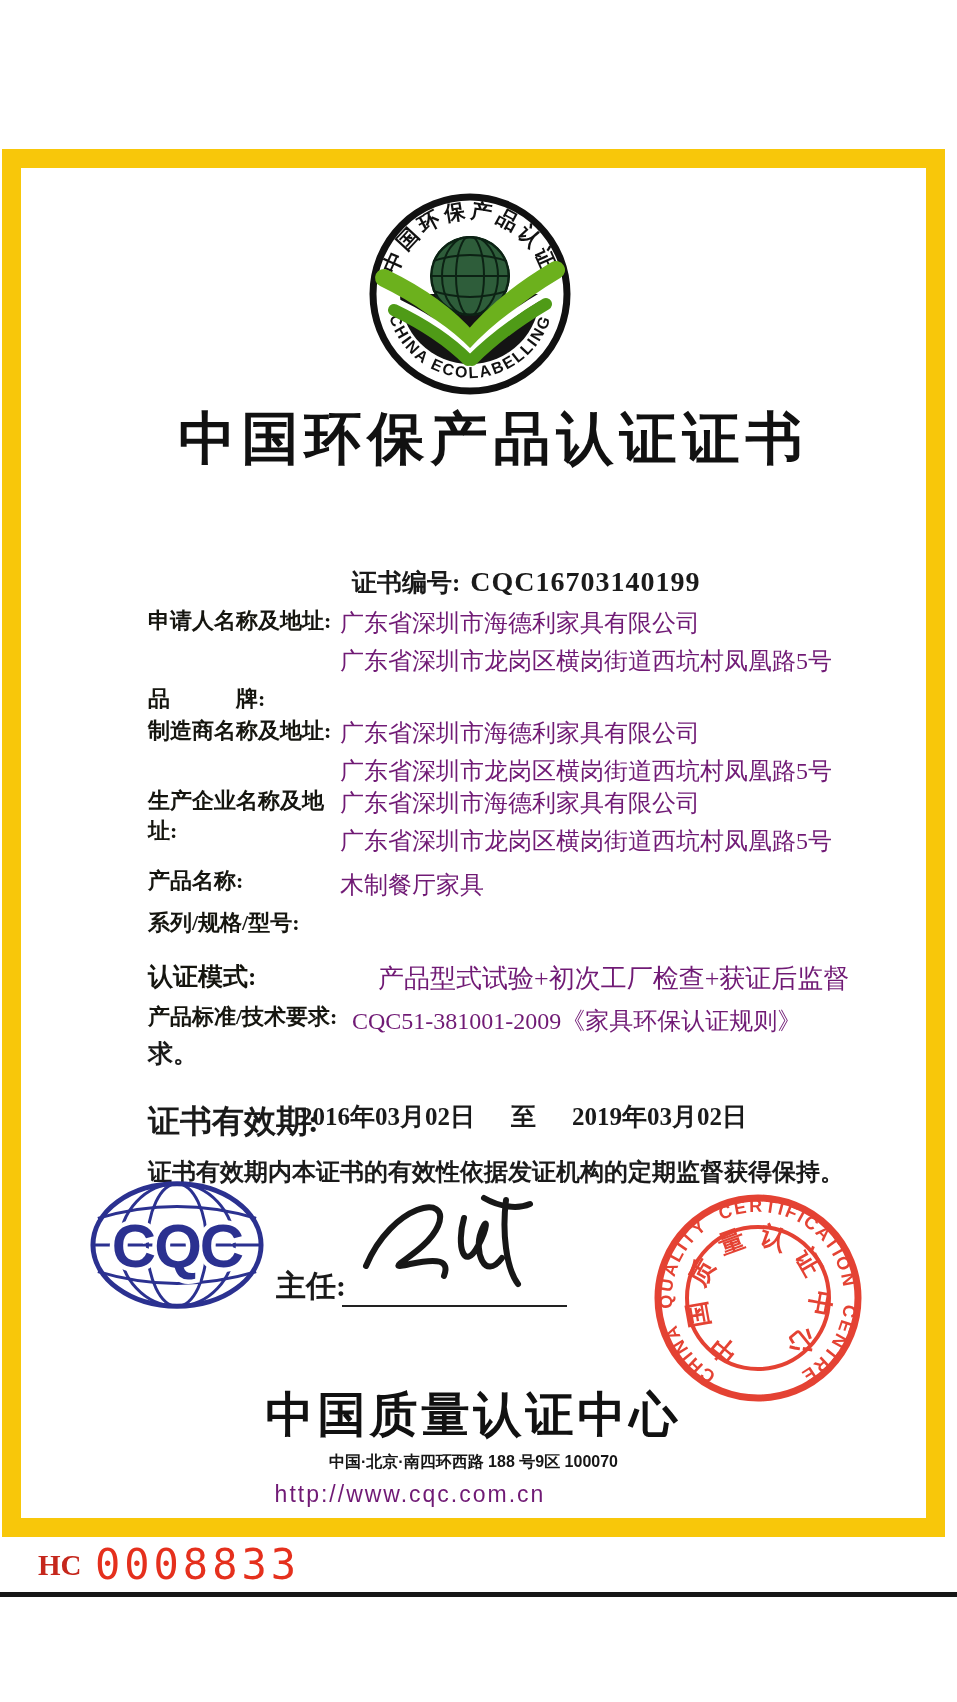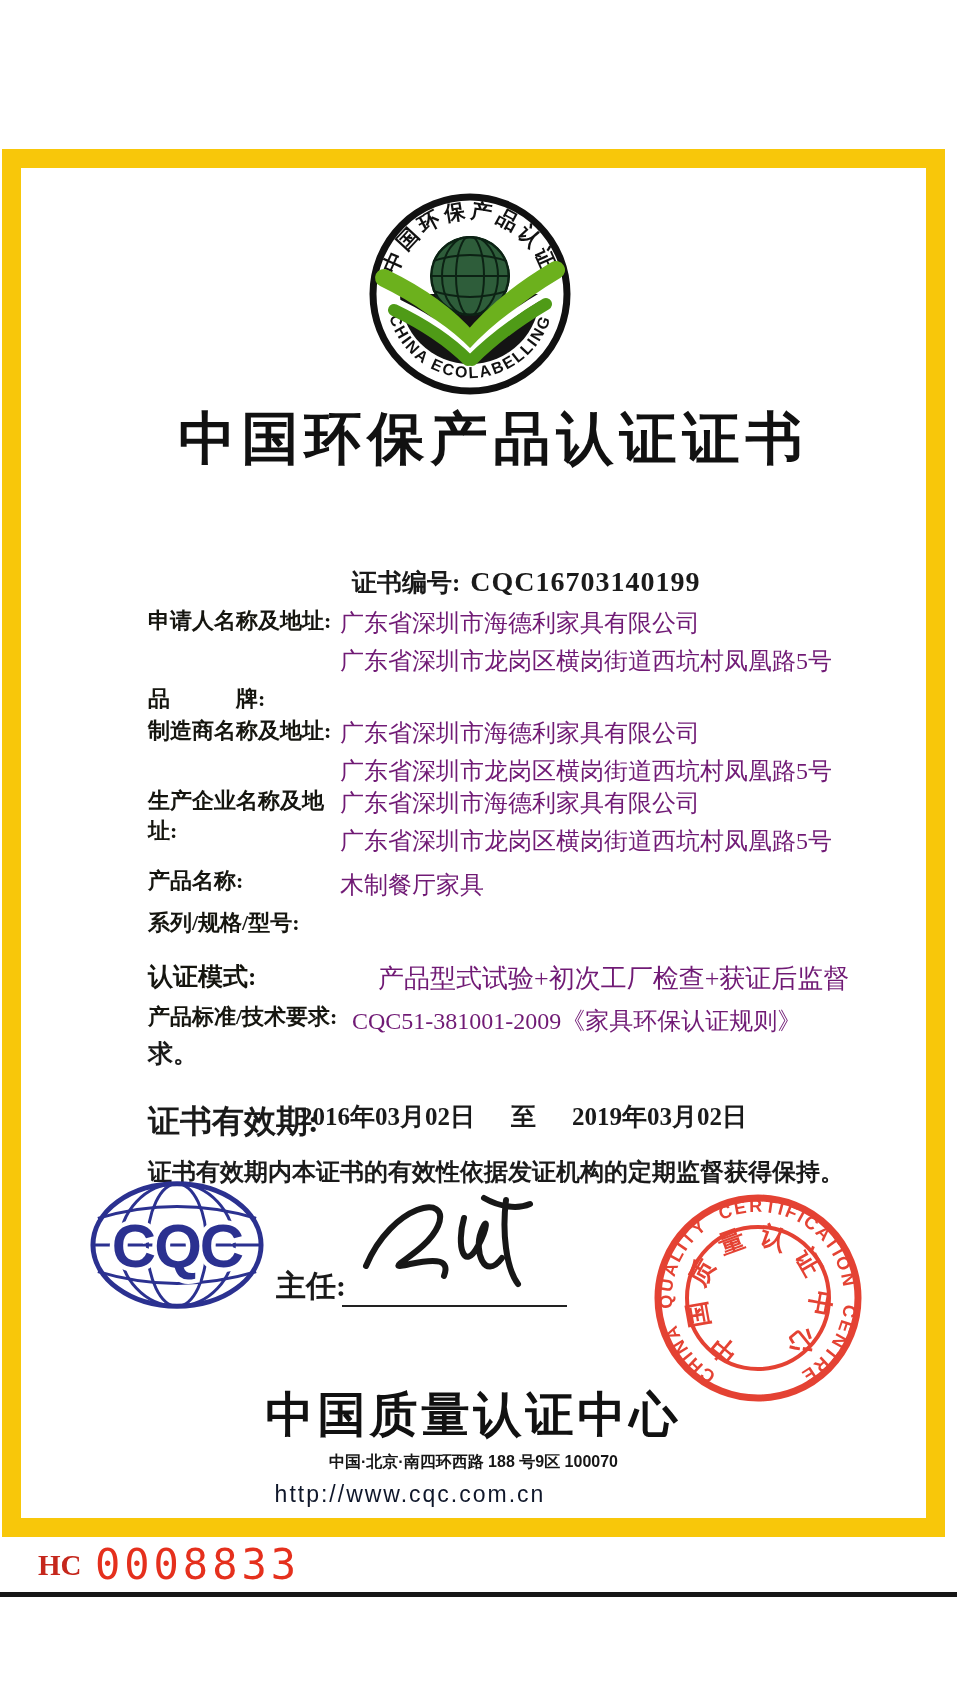--- a/index.html
+++ b/index.html
@@ -45,21 +45,21 @@
     font-size:48px;font-weight:700;letter-spacing:4px;color:#111;
   }
   .org-address{
     left:21px;top:1452px;width:905px;text-align:center;
     font-family:"Liberation Sans","DejaVu Sans",sans-serif;
     font-size:16px;font-weight:700;color:#161616;
   }
   .org-url{
     left:21px;top:1481px;width:778px;text-align:center;
     font-family:"Liberation Sans","DejaVu Sans",sans-serif;
-    font-size:23px;font-weight:500;letter-spacing:2px;color:#0f172a;
+    font-size:23px;font-weight:500;letter-spacing:2px;color:#701a75;
   }
   .hc-prefix{left:38px;top:1549px;font-size:29px;color:#c5271c;font-weight:600;}
   .hc-serial{
     left:95px;top:1540px;
     font-family:"DejaVu Sans Mono","Liberation Mono",monospace;
     font-size:42px;font-weight:400;letter-spacing:4px;color:#e5301d;
   }
   .bottom-rule{left:0;top:1592px;width:957px;height:5px;background:#161616;}
 </style>
 </head>

